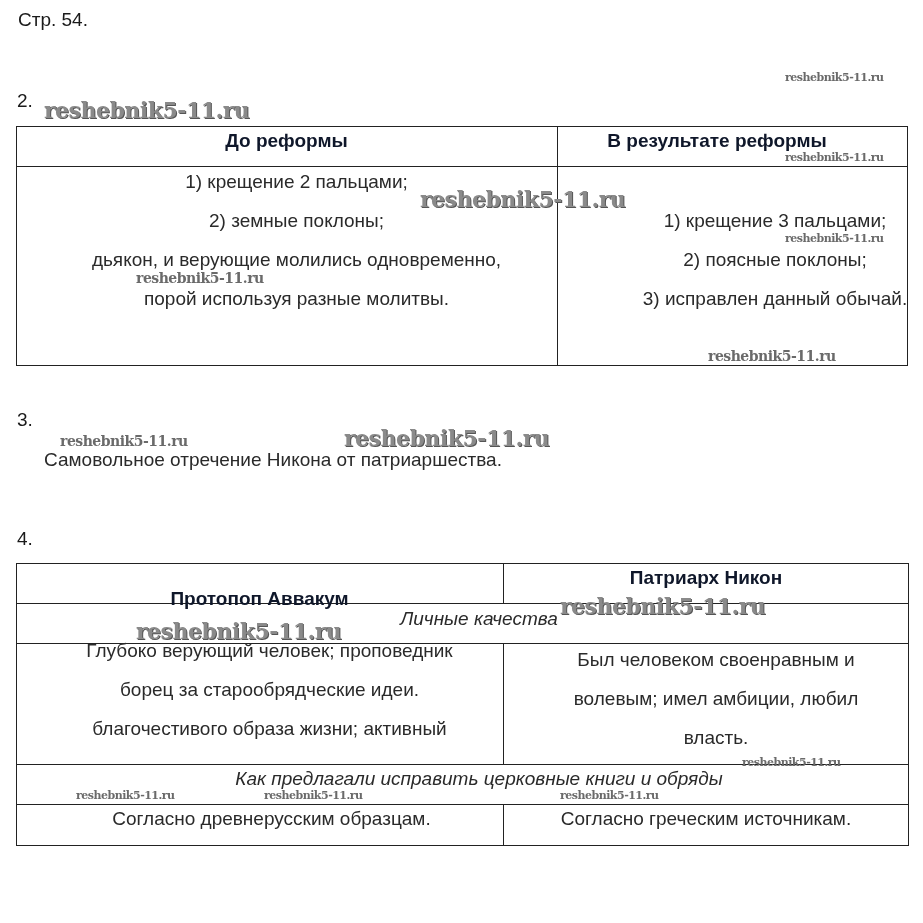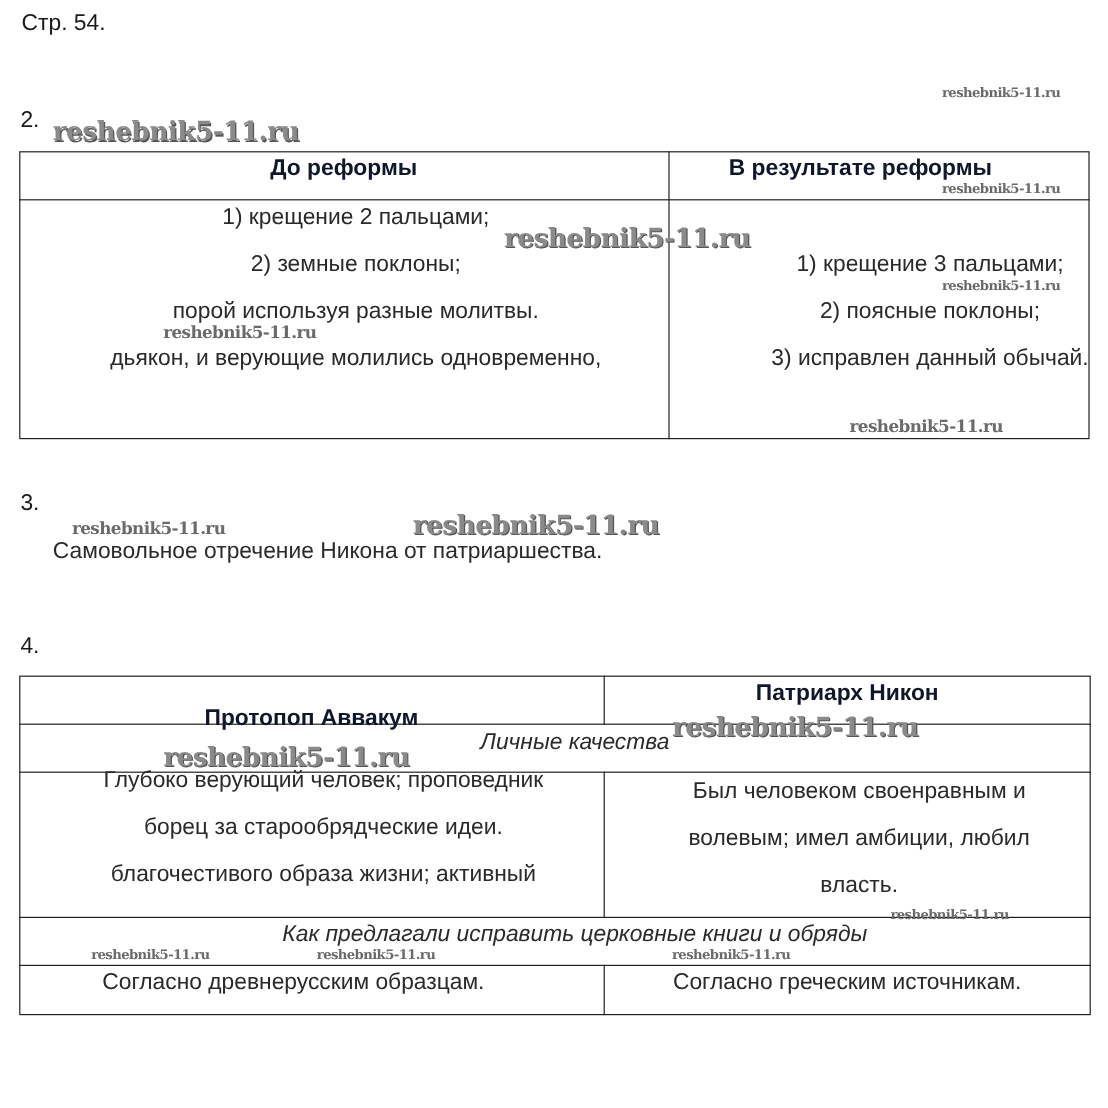--- a/index.html
+++ b/index.html
@@ -32,22 +32,22 @@
   <div class="tbl" style="left:16px; top:126px; width:892px; height:240px;"></div>
   <div class="vline" style="left:557px; top:126px; height:240px;"></div>
   <div class="hline" style="left:16px; top:166px; width:892px;"></div>
 
   <div class="cell head" style="left:16px; top:130px; width:541px;">До реформы</div>
   <div class="cell head" style="left:557px; top:130px; width:320px;">В результате реформы</div>
 
   <div class="cell" style="left:16px; top:162px; width:541px;">
     <span class="line">1) крещение 2 пальцами;</span>
     <span class="line">2) земные поклоны;</span>
+    <span class="line">дьякон, и верующие молились одновременно,</span>
     <span class="line">порой используя разные молитвы.</span>
-    <span class="line">дьякон, и верующие молились одновременно,</span>
   </div>
 
   <div class="cell" style="left:557px; top:201px; width:330px;padding-left:43px;">
     <span class="line">1) крещение 3 пальцами;</span>
     <span class="line">2) поясные поклоны;</span>
     <span class="line">3) исправлен данный обычай.</span>
   </div>
 </div>
 
 <div class="abs num" style="left:17px; top:409px;">3.</div>
@@ -76,21 +76,21 @@
     <span class="line">благочестивого образа жизни; активный</span>
   </div>
   <div class="cell" style="left:503px; top:640px; width:406px;">
     <span class="line">Был человеком своенравным и</span>
     <span class="line">волевым; имел амбиции, любил</span>
     <span class="line">власть.</span>
   </div>
 
   <div class="cell italic" style="left:16px; top:768px; width:926px;">Как предлагали исправить церковные книги и обряды</div>
 
-  <div class="cell" style="left:1px; top:808px; width:487px;">Согласно древнерусским образцам.</div>
+  <div class="cell" style="left:28px; top:808px; width:487px;">Согласно древнерусским образцам.</div>
   <div class="cell" style="left:503px; top:808px; width:406px;">Согласно греческим источникам.</div>
 </div>
 
 <div class="wm small" style="left:785px; top:71px;">reshebnik5-11.ru</div>
 <div class="wm big" style="left:44px; top:97px;">reshebnik5-11.ru</div>
 <div class="wm small" style="left:785px; top:151px;">reshebnik5-11.ru</div>
 <div class="wm big" style="left:420px; top:186px;">reshebnik5-11.ru</div>
 <div class="wm small" style="left:785px; top:232px;">reshebnik5-11.ru</div>
 <div class="wm small" style="left:136px; top:270px; font-size:14px;">reshebnik5-11.ru</div>
 <div class="wm small" style="left:708px; top:348px; font-size:14px;">reshebnik5-11.ru</div>

